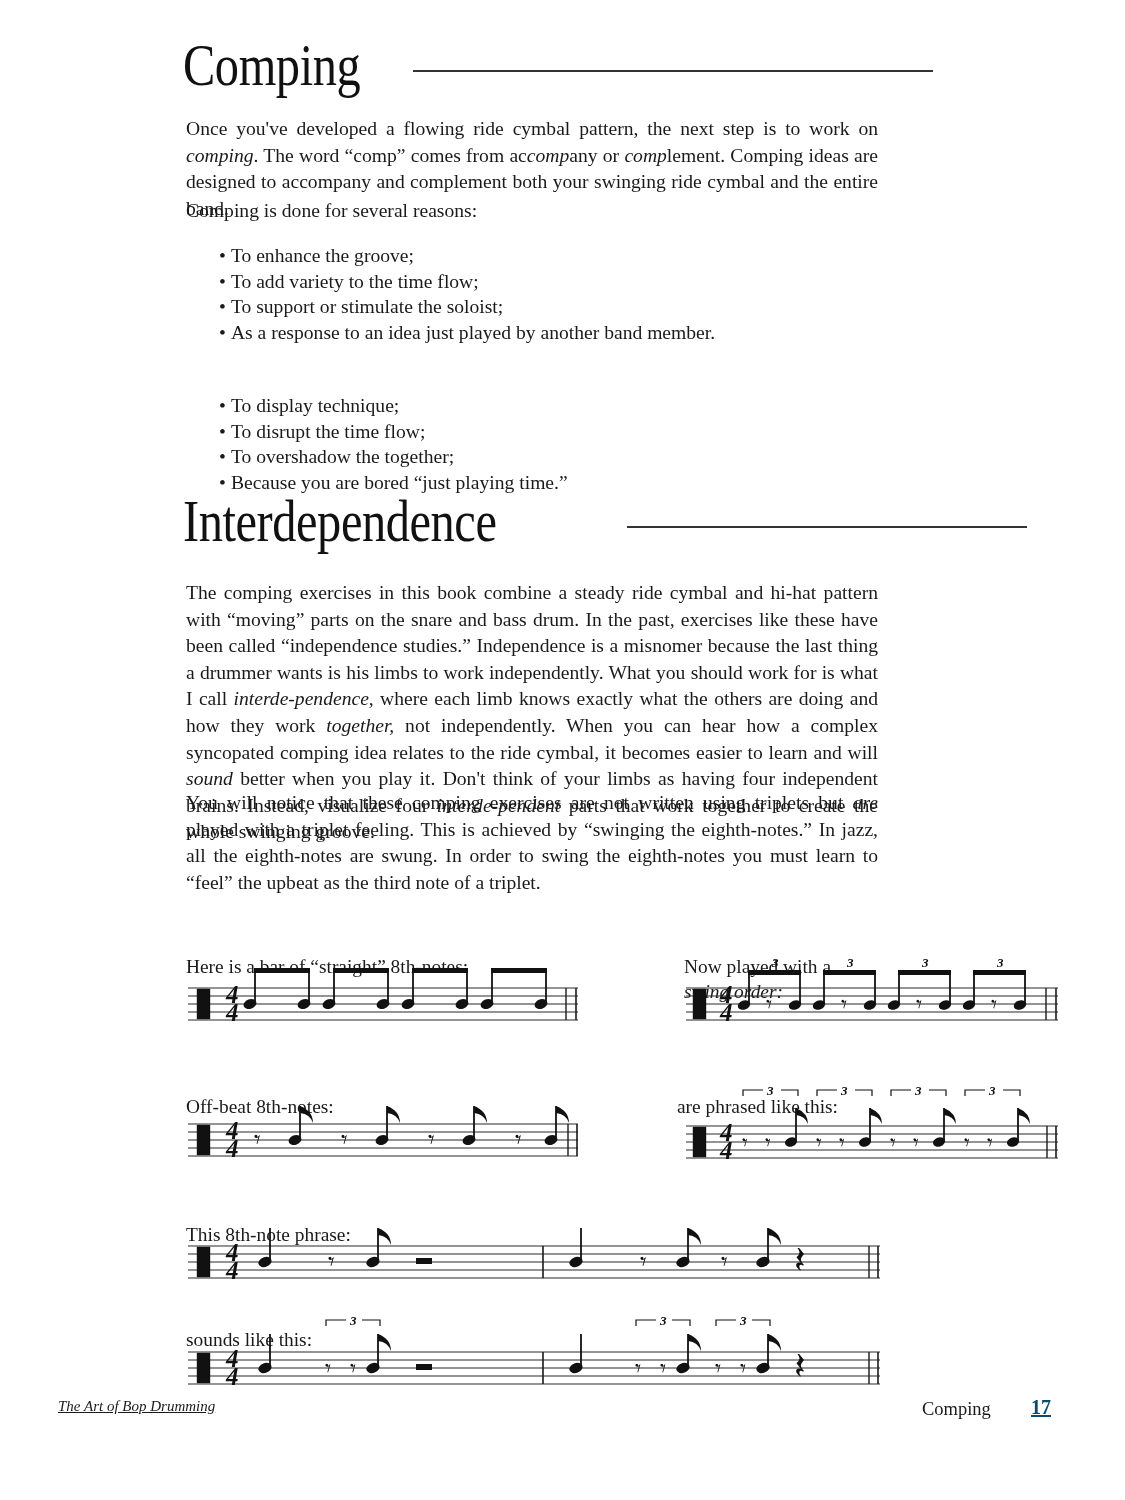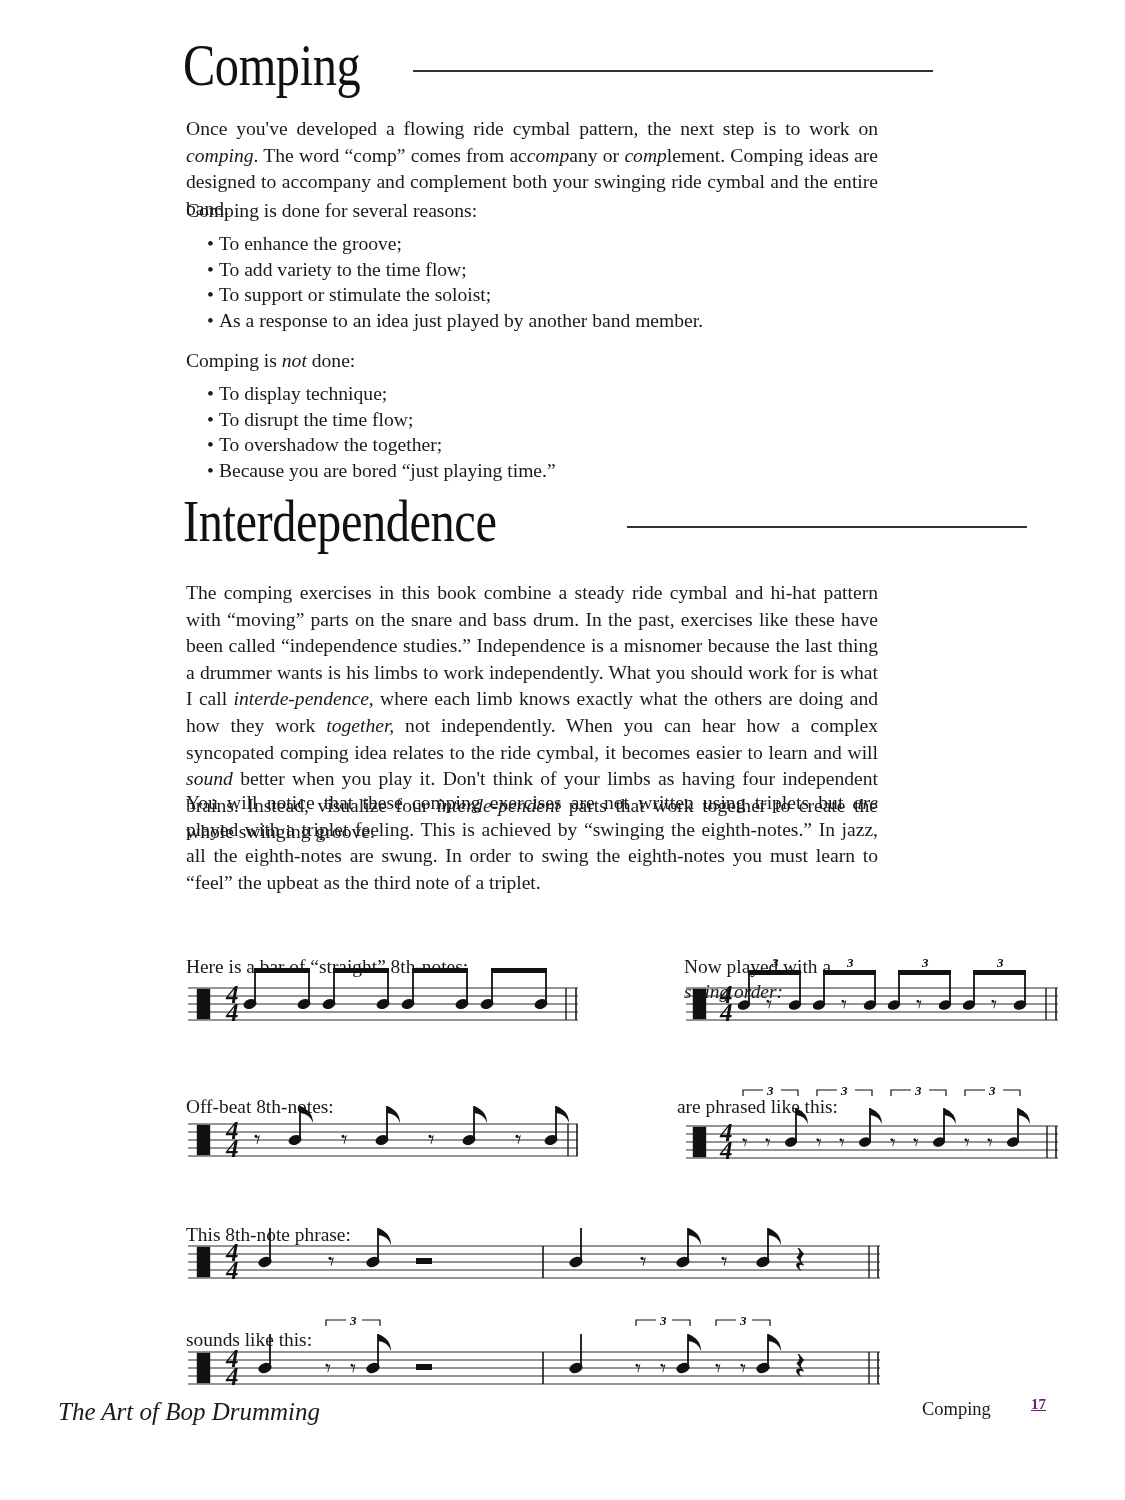--- a/index.html
+++ b/index.html
@@ -69,60 +69,61 @@
   .para i, .para em { font-style: italic; }
 
   .blist {
     position: absolute;
     left: 207px;
     width: 620px;
     font-size: 19.6px;
     line-height: 25.6px;
     color: #1a1a1a;
     list-style: none;
-    margin: 0;
+    margin: 12px;
     padding: 0;
   }
   .blist li { white-space: nowrap; }
   .blist li .bullet { margin-right: 5px; }
 
   .caption {
     position: absolute;
     font-size: 19.4px;
     line-height: 24px;
     color: #1a1a1a;
     white-space: nowrap;
     margin-top: 40px;
   }
 
   
   .footer-left {
     position: absolute;
     left: 58px;
     top: 1398px;
-    font-size: 25px;
+    font-size: 15px;
     font-style: italic;
     color: #1a1a1a;
     white-space: nowrap;
+    text-decoration: underline;
   }
   .footer-mid {
     position: absolute;
     left: 922px;
     top: 1399px;
     font-size: 18.5px;
     color: #1a1a1a;
     white-space: nowrap;
   }
   .footer-page {
     position: absolute;
     left: 1031px;
     top: 1396px;
-    font-size: 15px;
+    font-size: 20px;
     font-weight: bold;
-    color: #701a75;
+    color: #0c4a6e;
     white-space: nowrap;
     text-decoration: underline;
   }
 
   
   .staff-wrap { position: absolute; }
   svg.staff { display: block; overflow: visible; }
   svg.staff .stl { stroke: #2a2a2a; stroke-width: 1.15; }
   svg.staff .bar { stroke: #1a1a1a; stroke-width: 1.6; }
   svg.staff .barthin { stroke: #1a1a1a; stroke-width: 1.4; }
@@ -148,21 +149,20 @@
 
   <div class="para nojust" style="top:198px;">Comping is done for several reasons:</div>
 
   <ul class="blist" style="top:231px;">
     <li><span class="bullet">•</span><span>To enhance the groove;</span></li>
     <li><span class="bullet">•</span><span>To add variety to the time flow;</span></li>
     <li><span class="bullet">•</span><span>To support or stimulate the soloist;</span></li>
     <li><span class="bullet">•</span><span>As a response to an idea just played by another band member.</span></li>
   </ul>
 
-  <div class="para nojust" style="top:348px;">Comping is <i>not</i> done:</div>
 
   <ul class="blist" style="top:381px;">
     <li><span class="bullet">•</span><span>To display technique;</span></li>
     <li><span class="bullet">•</span><span>To disrupt the time flow;</span></li>
     <li><span class="bullet">•</span><span>To overshadow the together;</span></li>
     <li><span class="bullet">•</span><span>Because you are bored “just playing time.”</span></li>
   </ul>
 
   <div class="section-head" id="head-inter">
     <span class="htext">Interdependence</span>

